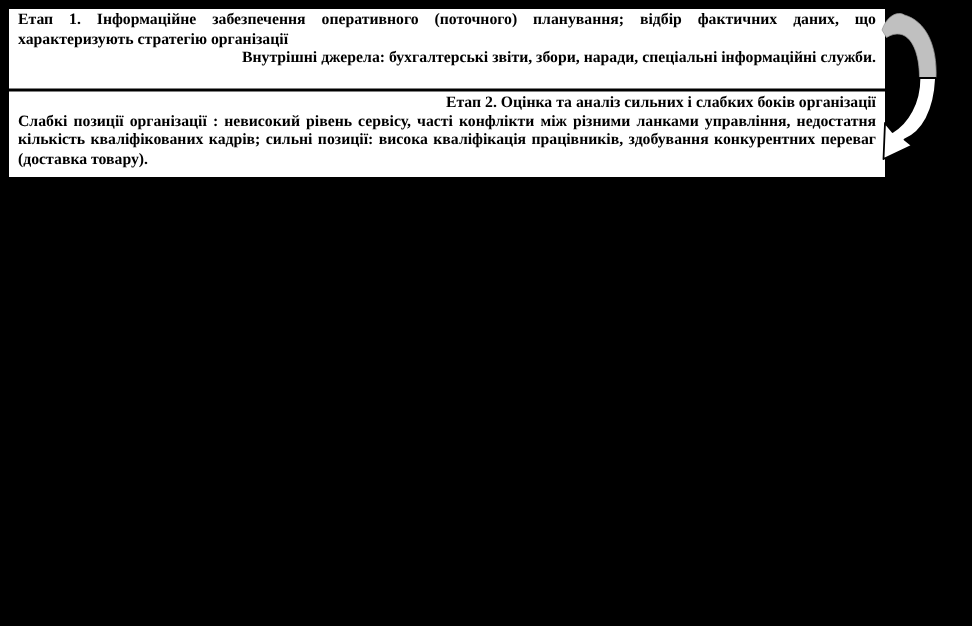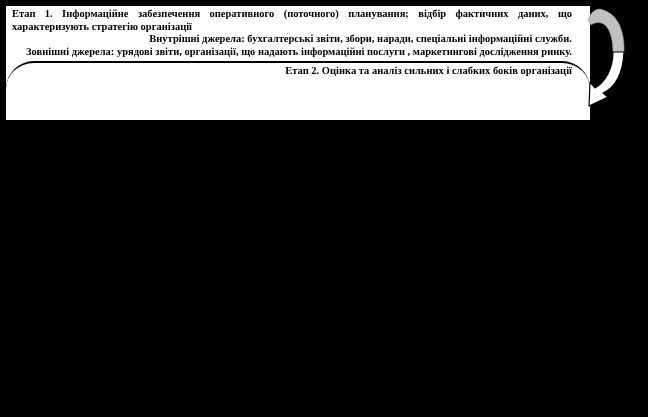--- a/index.html
+++ b/index.html
@@ -18,63 +18,63 @@
   .panel {
     position: absolute;
     left: 4px;
     top: 4px;
     width: 588px;
     background: #ffffff;
     border: 2px solid #000000;
     box-sizing: border-box;
   }
   .stage {
-    padding: 2px 18px 3px 6px;
+    padding: 2px 6px 3px 6px;
     color: #000000;
     font-weight: bold;
     font-size: 10.5px;
     line-height: 12.6px;
   }
   .stage + .stage {
     border-top: 2px solid #000000;
   }
   .stage p {
     margin: 0;
     text-align: justify;
   }
   .stage p.last {
     text-align: right;
   }
   #stage1 { min-height: 48px; }
-  #stage2 { min-height: 52px; border-radius: 28px; }
+  #stage2 { min-height: 52px; }
   .curved-arrow {
     position: absolute;
     left: 584px;
     top: 8px;
     width: 46px;
     height: 100px;
   }
   .arrow-upper { fill: #c0c0c0; stroke: #9a9a9a; stroke-width: 0.5; }
   .arrow-lower { fill: #ffffff; stroke: #000000; stroke-width: 1.2; stroke-linejoin: round; }
 </style>
 </head>
 <body>
 
 <div id="canvas">
 
   <div class="panel">
 
     <div class="stage" id="stage1">
       <p>Етап 1. Інформаційне забезпечення оперативного (поточного) планування; відбір фактичних даних, що характеризують стратегію організації</p>
       <p class="last">Внутрішні джерела: бухгалтерські звіти, збори, наради,  спеціальні інформаційні служби.</p>
-      <p class="last">Зовнішні джерела:  урядові звіти, організації, що надають інформаційні послуги , маркетингові дослідження ринку.</p>
     </div>
 
     <div class="stage" id="stage2">
       <p class="last">Етап 2. Оцінка та аналіз сильних і слабких боків організації</p>
+      <p>Слабкі позиції організації : невисокий рівень сервісу, часті конфлікти між різними ланками управління, недостатня кількість кваліфікованих кадрів; сильні позиції: висока кваліфікація працівників, здобування конкурентних переваг (доставка товару).</p>
     </div>
 
   </div>
 
   <svg class="curved-arrow" viewBox="0 0 46 100" xmlns="http://www.w3.org/2000/svg">
 
     <path class="arrow-upper" d="M4,12 C7,3 14,-1 19,2 C33,6 41,22 40,44
              L29,44 C29,22 20,9 7,17 Z"></path>
 
     <path class="arrow-lower" d="M40,44 C39,66 31,80 19,85

